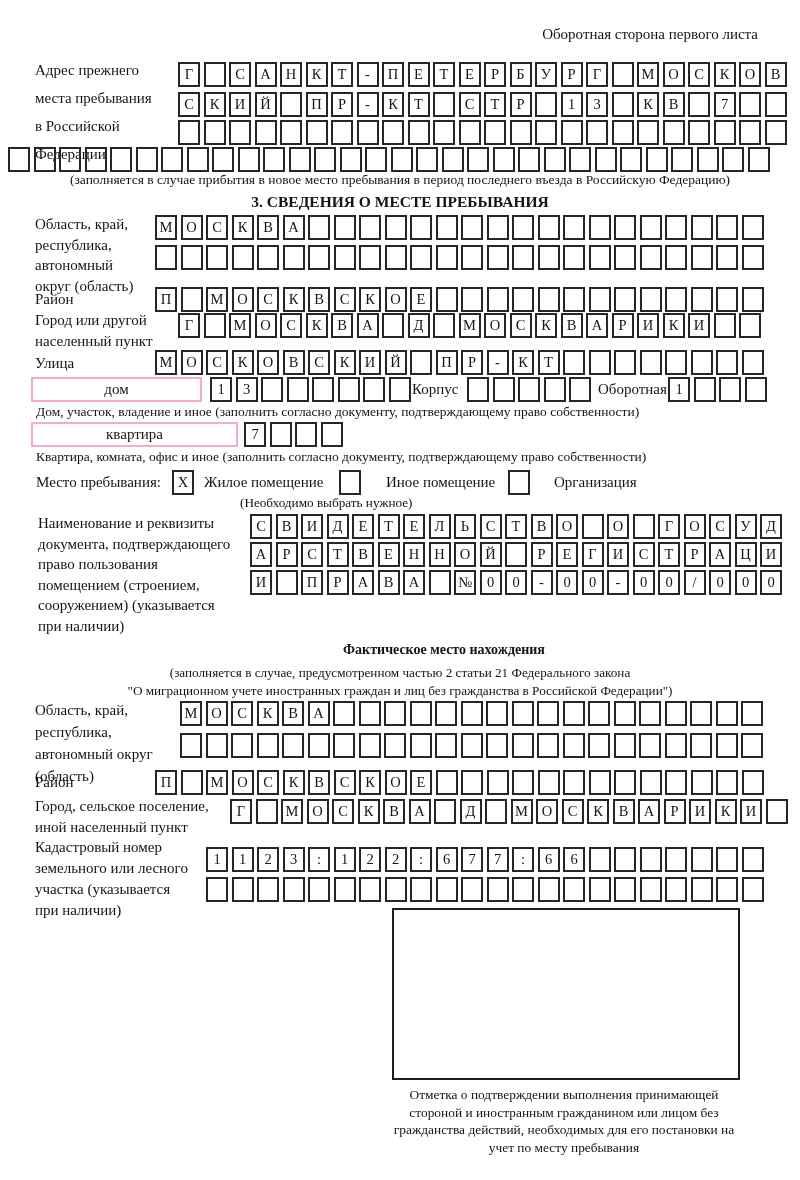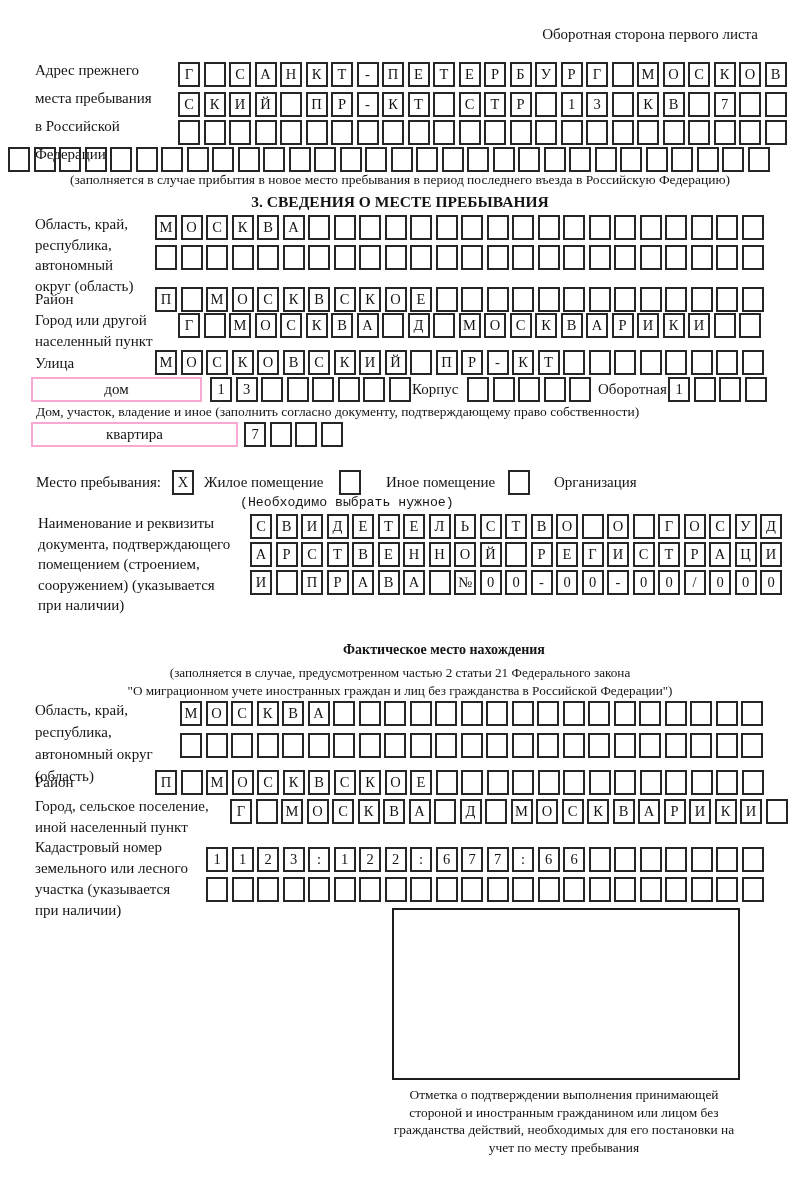--- a/index.html
+++ b/index.html
@@ -330,33 +330,35 @@
     </div>
   <div class="abs note" style="left:36px; top:404px;">Дом, участок, владение и иное (заполнить согласно документу, подтверждающему право собственности)</div>
 
   <div class="abs widefield" style="left:31px; top:422px; width:203px;">квартира</div>
   <div class="abs boxrow" style="left:244px; top:422px;">
       <span class="box">7</span>
       <span class="box"></span>
       <span class="box"></span>
       <span class="box"></span>
     </div>
+  <div class="abs note" style="left:36px; top:449px;">Квартира, комната, офис и иное (заполнить согласно документу, подтверждающему право собственности)</div>
 
   <div class="abs label" style="left:36px; top:472px;">Место пребывания:</div>
   <span class="abs box" style="left:172px; top:470px;">X</span>
   <div class="abs label" style="left:204px; top:472px;">Жилое помещение</div>
   <span class="abs box" style="left:339px; top:470px;"></span>
   <div class="abs label" style="left:386px; top:472px;">Иное помещение</div>
   <span class="abs box" style="left:508px; top:470px;"></span>
   <div class="abs label" style="left:554px; top:472px;">Организация</div>
-  <div class="abs smallnote" style="left:240px; top:495px;font-family:Liberation Mono, monospace;">(Необходимо выбрать нужное)</div>
+  <div class="abs smallnote" style="left:240px; top:495px;">(Необходимо выбрать нужное)</div>
 
   <div class="abs label lh20" style="left:38px; top:513px;">
       <div>Наименование и реквизиты</div>
       <div>документа, подтверждающего</div>
+      <div>право пользования</div>
       <div>помещением (строением,</div>
       <div>сооружением) (указывается</div>
       <div>при наличии)</div>
     </div>
   <div class="abs boxrow" style="left:250px; top:514px;">
       <span class="box">С</span>
       <span class="box">В</span>
       <span class="box">И</span>
       <span class="box">Д</span>
       <span class="box">Е</span>

